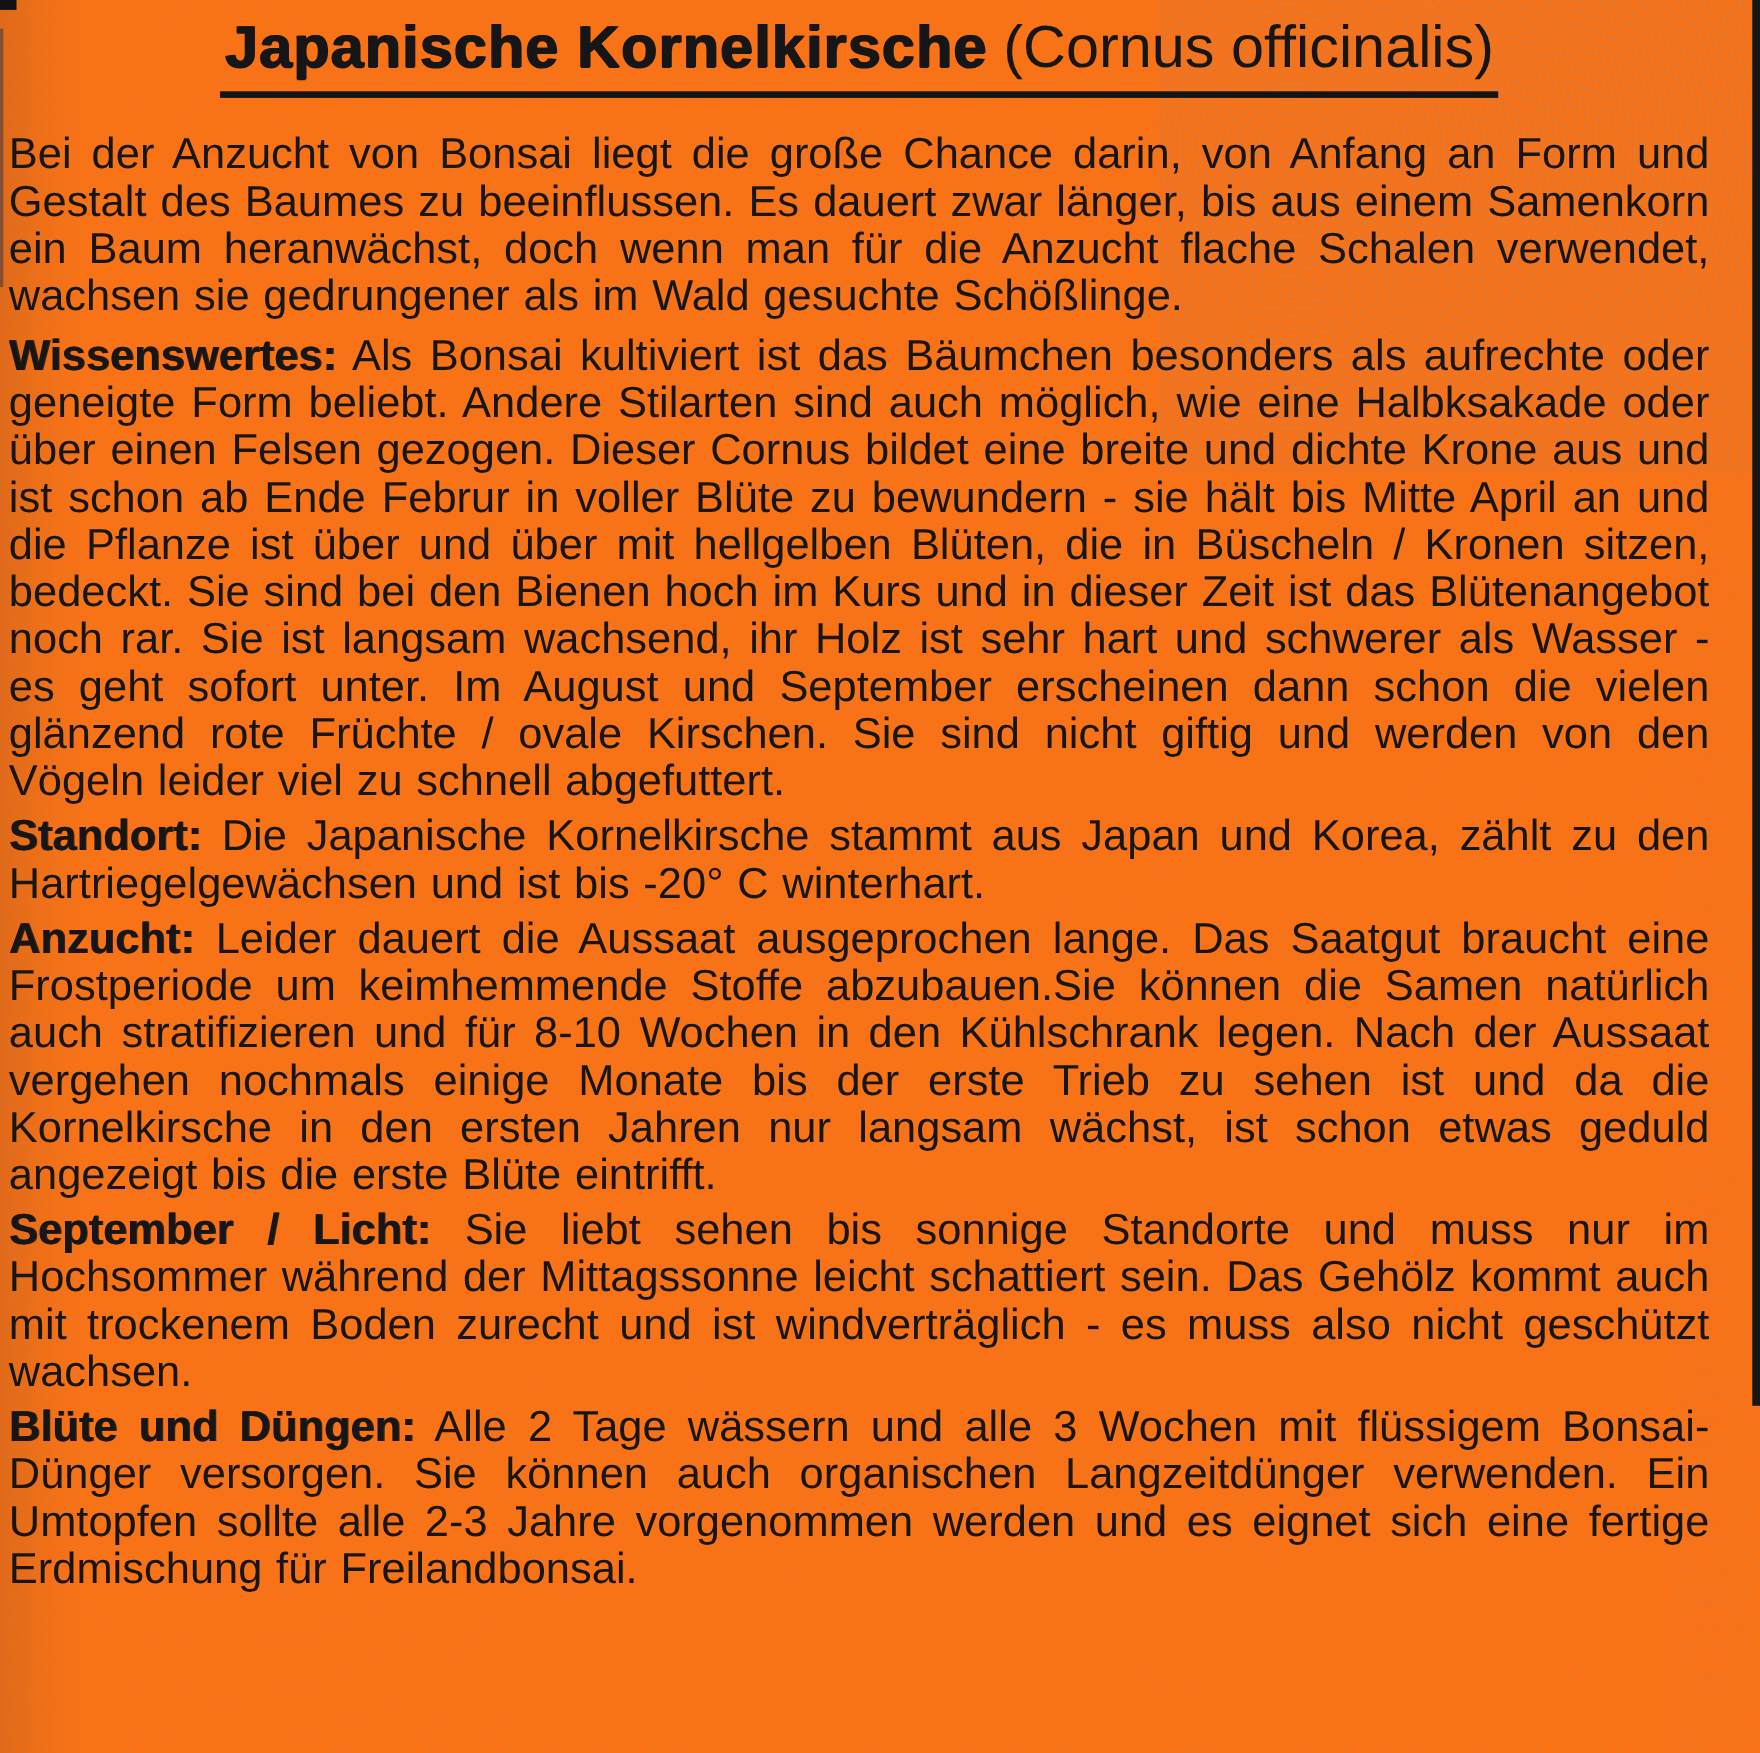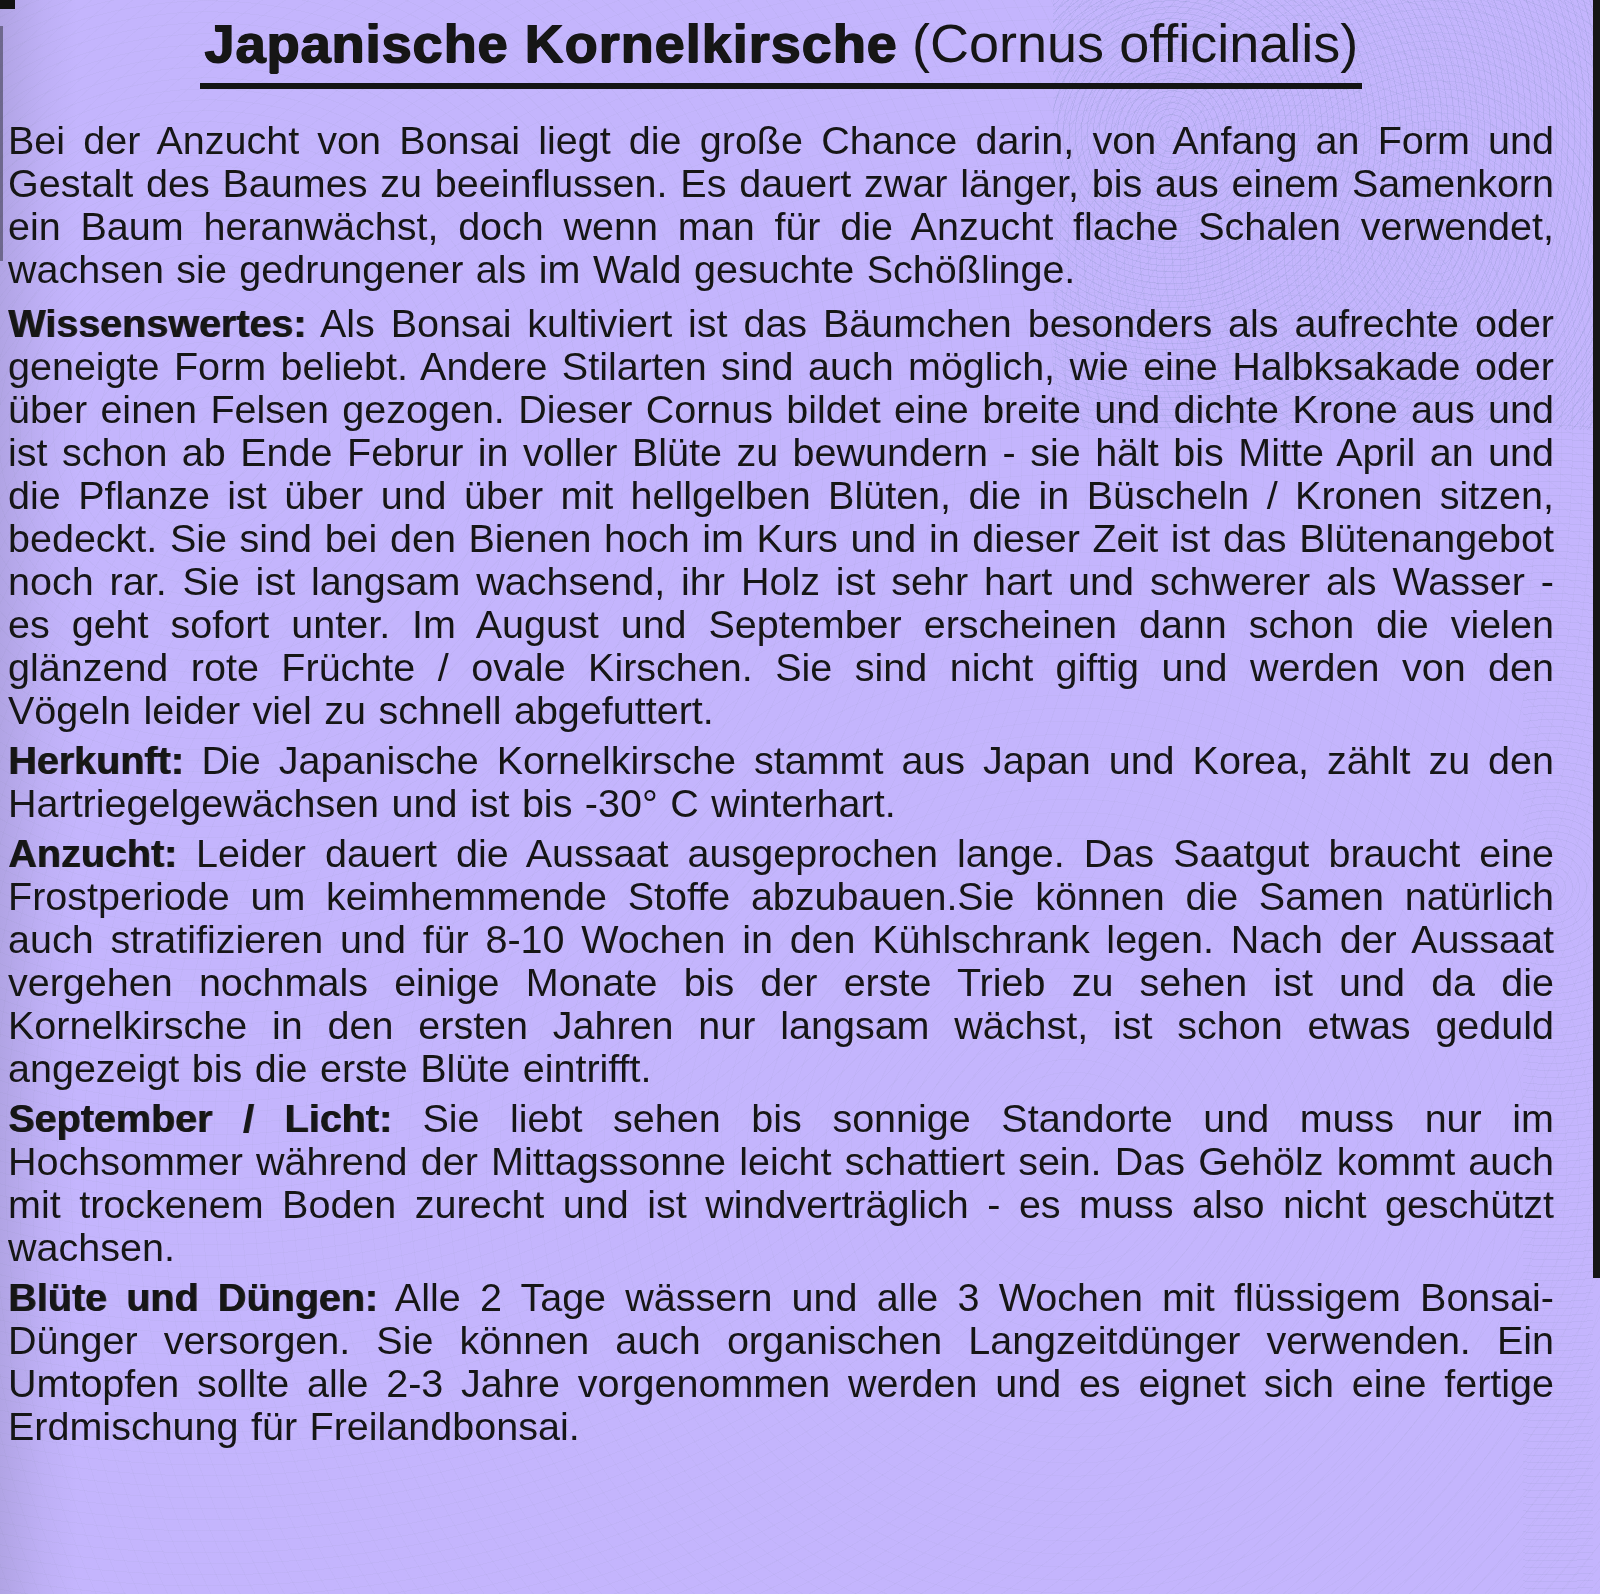--- a/index.html
+++ b/index.html
@@ -1,20 +1,20 @@
 <!DOCTYPE html>
 <html lang="de"><head>
 <meta charset="utf-8">
 <style>
   html, body { margin:0; padding:0; }
   .page {
     position: relative;
     width: 1600px;
     height: 1594px;
-    background: #c4b5fd;
+    background: #f97316;
     overflow: hidden;
     font-family: "Liberation Sans", "DejaVu Sans", sans-serif;
     color: #161616;
   }
   
   .noise-all {
     position:absolute; inset:0; pointer-events:none;
     background:
       repeating-radial-gradient(circle at 13% 27%, rgba(130,140,160,.06) 0 1px, transparent 1px 11px),
       repeating-radial-gradient(circle at 67% 73%, rgba(130,140,160,.05) 0 1px, transparent 1px 13px);
@@ -92,21 +92,21 @@
   <div class="content">
 
     <h1 class="doc-title">
       <span class="title-underline"><span class="title-main">Japanische Kornelkirsche</span><span class="title-paren"> (Cornus officinalis)</span></span>
     </h1>
 
     <p class="body-par intro">Bei der Anzucht von Bonsai liegt die große Chance darin, von Anfang an Form und Gestalt des Baumes zu beeinflussen. Es dauert zwar länger, bis aus einem Samenkorn ein Baum heranwächst, doch wenn man für die Anzucht flache Schalen verwendet, wachsen sie gedrungener als im Wald gesuchte Schößlinge.</p>
 
     <p class="body-par"><span class="sec-heading">Wissenswertes:</span><span> Als Bonsai kultiviert ist das Bäumchen besonders als aufrechte oder geneigte Form beliebt. Andere Stilarten sind auch möglich, wie eine Halbksakade oder über einen Felsen gezogen. Dieser Cornus bildet eine breite und dichte Krone aus und ist schon ab Ende Februr in voller Blüte zu bewundern - sie hält bis Mitte April an und die Pflanze ist über und über mit hellgelben Blüten, die in Büscheln / Kronen sitzen, bedeckt. Sie sind bei den Bienen hoch im Kurs und in dieser Zeit ist das Blütenangebot noch rar. Sie ist langsam wachsend, ihr Holz ist sehr hart und schwerer als Wasser - es geht sofort unter. Im August und September erscheinen dann schon die vielen glänzend rote Früchte / ovale Kirschen. Sie sind nicht giftig und werden von den Vögeln leider viel zu schnell abgefuttert.</span></p>
 
-    <p class="body-par"><span class="sec-heading">Herkunft:</span><span> Die Japanische Kornelkirsche stammt aus Japan und Korea, zählt zu den Hartriegelgewächsen und ist bis -30° C winterhart.</span></p>
+    <p class="body-par"><span class="sec-heading">Standort:</span><span> Die Japanische Kornelkirsche stammt aus Japan und Korea, zählt zu den Hartriegelgewächsen und ist bis -20° C winterhart.</span></p>
 
     <p class="body-par"><span class="sec-heading">Anzucht:</span><span> Leider dauert die Aussaat ausgeprochen lange. Das Saatgut braucht eine Frostperiode um keimhemmende Stoffe abzubauen.Sie können die Samen natürlich auch stratifizieren und für 8-10 Wochen in den Kühlschrank legen. Nach der Aussaat vergehen nochmals einige Monate bis der erste Trieb zu sehen ist und da die Kornelkirsche in den ersten Jahren nur langsam wächst, ist schon etwas geduld angezeigt bis die erste Blüte eintrifft.</span></p>
 
 
     <p class="body-par"><span class="sec-heading">September / Licht:</span><span> Sie liebt sehen bis sonnige Standorte und muss nur im Hochsommer während der Mittagssonne leicht schattiert sein. Das Gehölz kommt auch mit trockenem Boden zurecht und ist windverträglich - es muss also nicht geschützt wachsen.</span></p>
 
     <p class="body-par"><span class="sec-heading">Blüte und Düngen:</span><span> Alle 2 Tage wässern und alle 3 Wochen mit flüssigem Bonsai-Dünger versorgen. Sie können auch organischen Langzeitdünger verwenden. Ein Umtopfen sollte alle 2-3 Jahre vorgenommen werden und es eignet sich eine fertige Erdmischung für Freilandbonsai.</span></p>
 
 
   </div>

